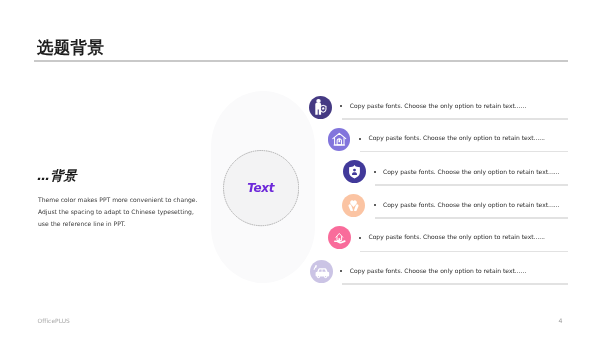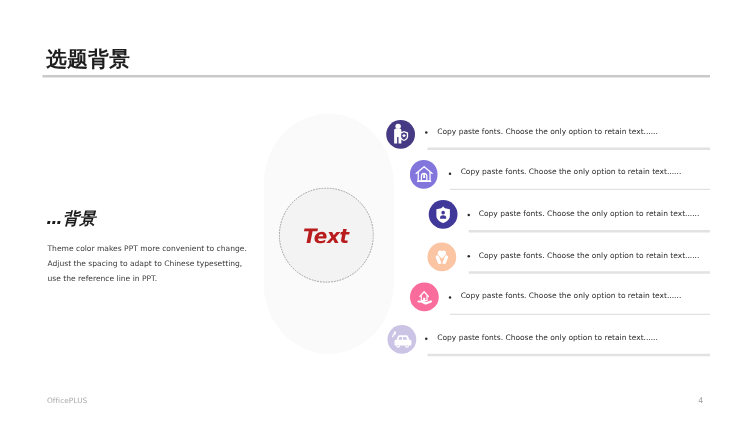--- a/index.html
+++ b/index.html
@@ -15,21 +15,21 @@
          letter-spacing:.3px;line-height:18px;}
   .titlerule{position:absolute;left:33.8px;top:50.3px;width:534px;height:1.6px;background:#c9c9c9;}
 
   .subtitle{position:absolute;left:37px;top:159px;font-size:13px;font-weight:700;color:#1d1d1d;
             line-height:14px;letter-spacing:.2px;font-style:italic;}
   .body{position:absolute;left:38px;top:183.5px;width:185px;font-size:6.05px;color:#3a3a3a;line-height:12.1px;}
 
   .circle{position:absolute;left:222.6px;top:140.4px;width:76.2px;height:76.2px;
           display:flex;align-items:center;justify-content:center;}
   .circle svg{position:absolute;left:0;top:0;}
-  .circle span{position:relative;font-style:italic;font-weight:700;font-size:16px;color:#b91c1c;letter-spacing:-.3px;}
+  .circle span{position:relative;font-style:italic;font-weight:700;font-size:12px;color:#6d28d9;letter-spacing:-.3px;}
 
   .row{position:absolute;}
   .iconwrap{position:absolute;border-radius:50%;display:block;}
   .iconwrap svg{display:block;position:absolute;left:0;top:0;}
   .bullet{position:absolute;width:2.1px;height:2.1px;border-radius:50%;background:#2b2b2b;}
   .rowtext{position:absolute;font-size:6px;color:#2b2b2b;white-space:nowrap;line-height:8px;}
   .rule{position:absolute;height:1.2px;background:#e2e2e2;}
 
   .footer{position:absolute;left:37.5px;top:308px;font-size:5.9px;color:#a9a9a9;letter-spacing:.05px;line-height:6px;}
   .pageno{position:absolute;left:558.5px;top:308px;font-size:6.2px;color:#9d9d9d;line-height:6px;}

